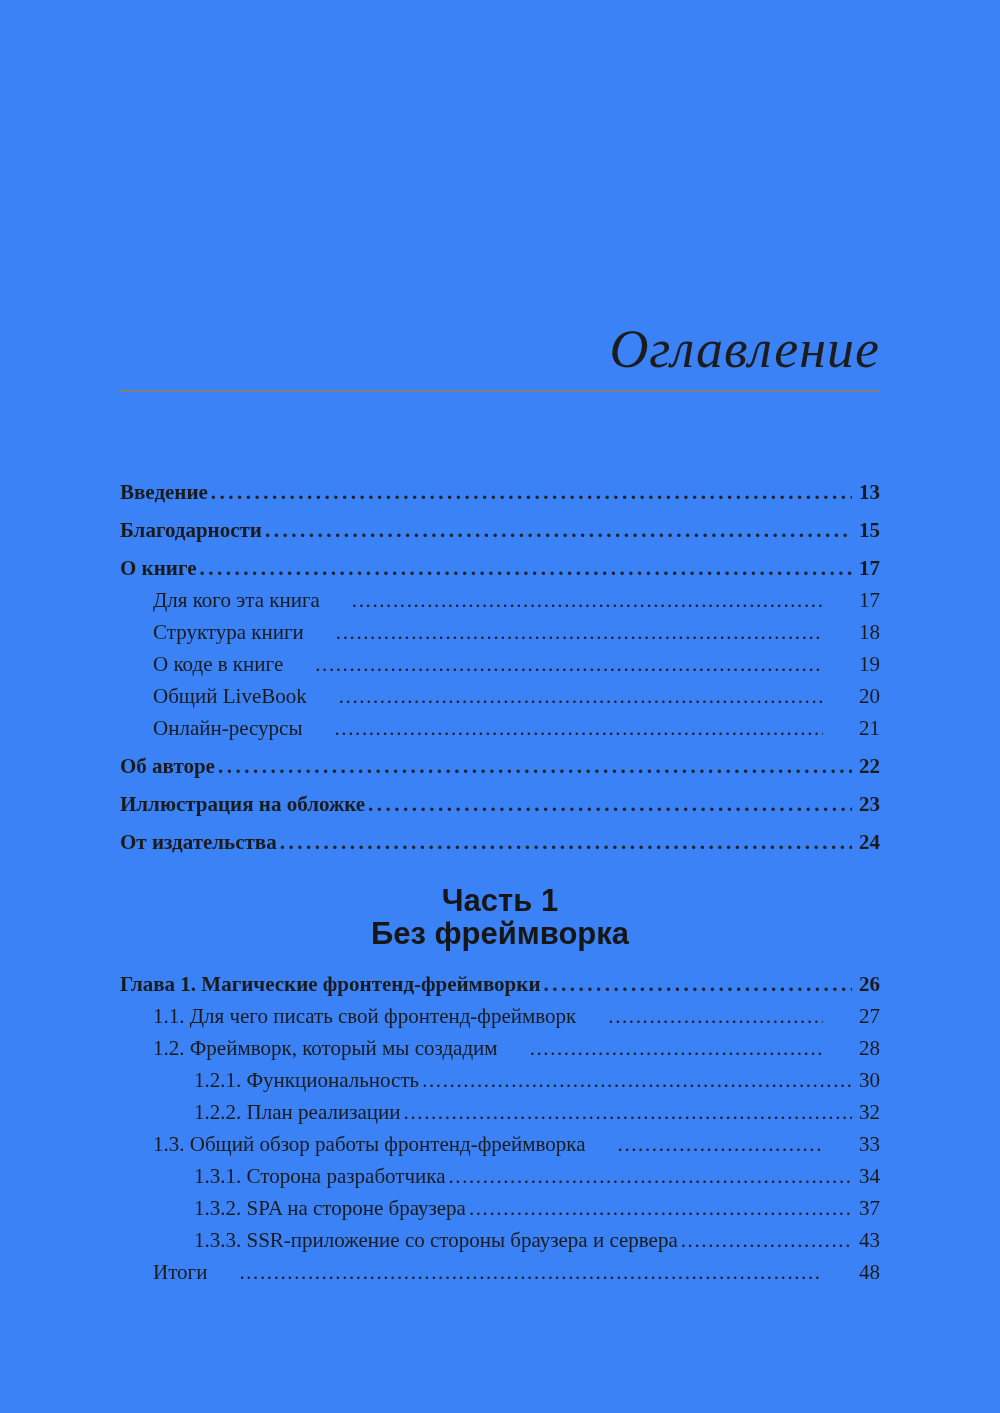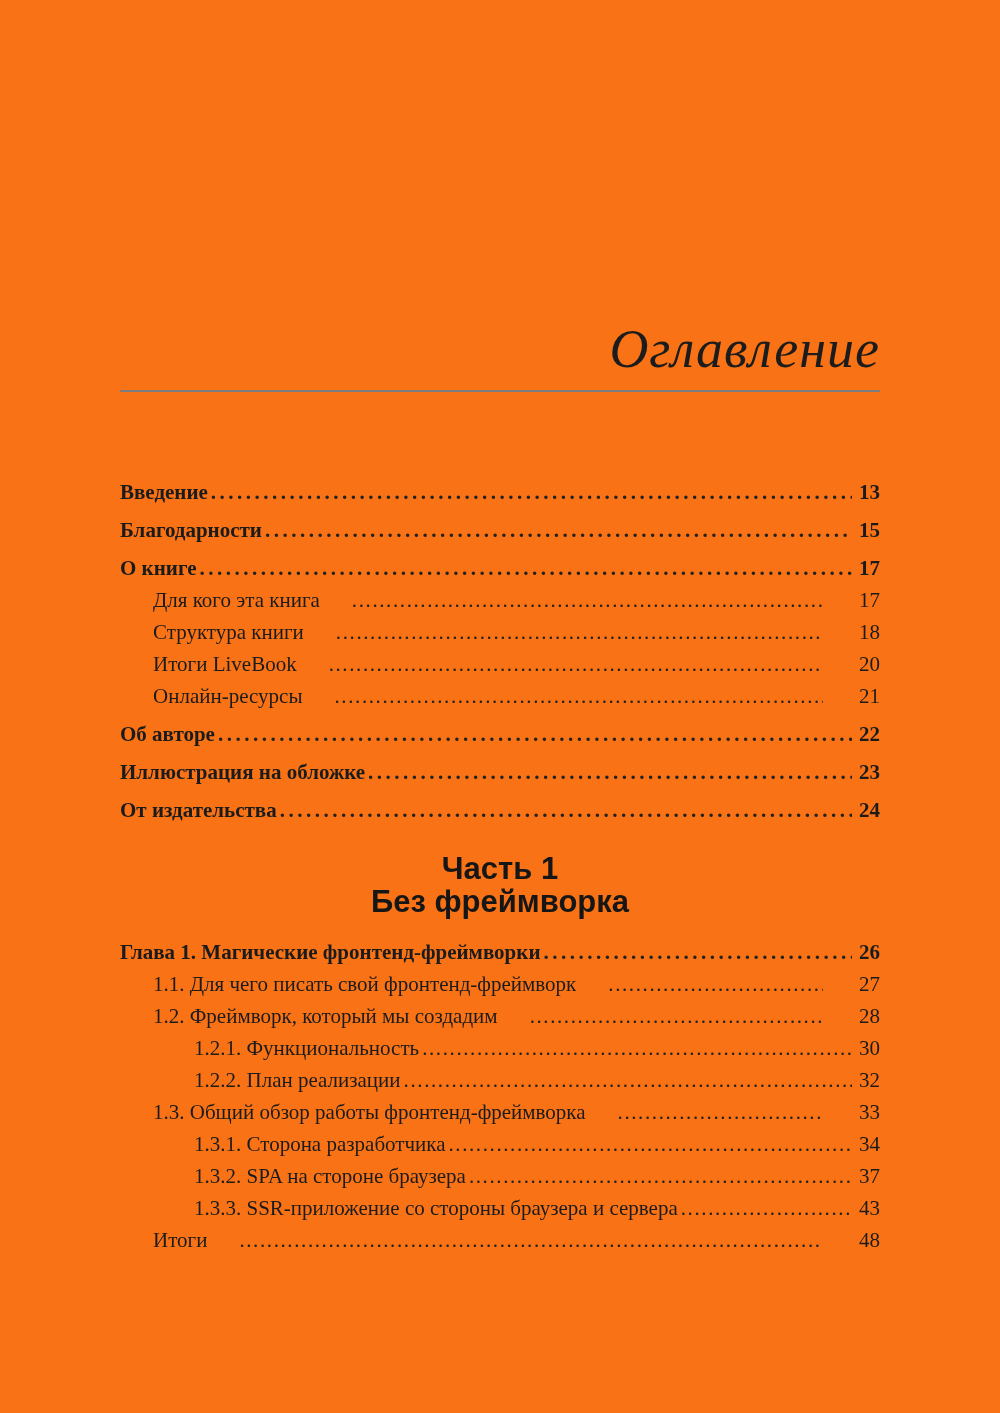--- a/index.html
+++ b/index.html
@@ -4,21 +4,21 @@
 <style>
   html, body {
     margin: 0;
     padding: 0;
     background: #ffffff;
   }
   .sheet {
     position: relative;
     width: 1000px;
     height: 1413px;
-    background: #f97316;
+    background: #3b82f6;
     color: #1b1b1b;
     font-family: "Liberation Serif", serif;
     overflow: hidden;
   }
   .content {
     position: absolute;
     left: 120px;
     right: 120px;
     top: 0;
   }
@@ -129,21 +129,26 @@
         <span class="lbl">Для кого эта книга</span>
           <span class="dots"></span>
           <span class="pg">17</span>
       </div>
       <div class="row r1">
         <span class="lbl">Структура книги</span>
           <span class="dots"></span>
           <span class="pg">18</span>
       </div>
       <div class="row r1">
-        <span class="lbl">Итоги LiveBook</span>
+        <span class="lbl">О коде в книге</span>
+          <span class="dots"></span>
+          <span class="pg">19</span>
+      </div>
+      <div class="row r1">
+        <span class="lbl">Общий LiveBook</span>
           <span class="dots"></span>
           <span class="pg">20</span>
       </div>
       <div class="row r1">
         <span class="lbl">Онлайн-ресурсы</span>
           <span class="dots"></span>
           <span class="pg">21</span>
       </div>
       <div class="row b0">
         <span class="lbl">Об авторе</span>

